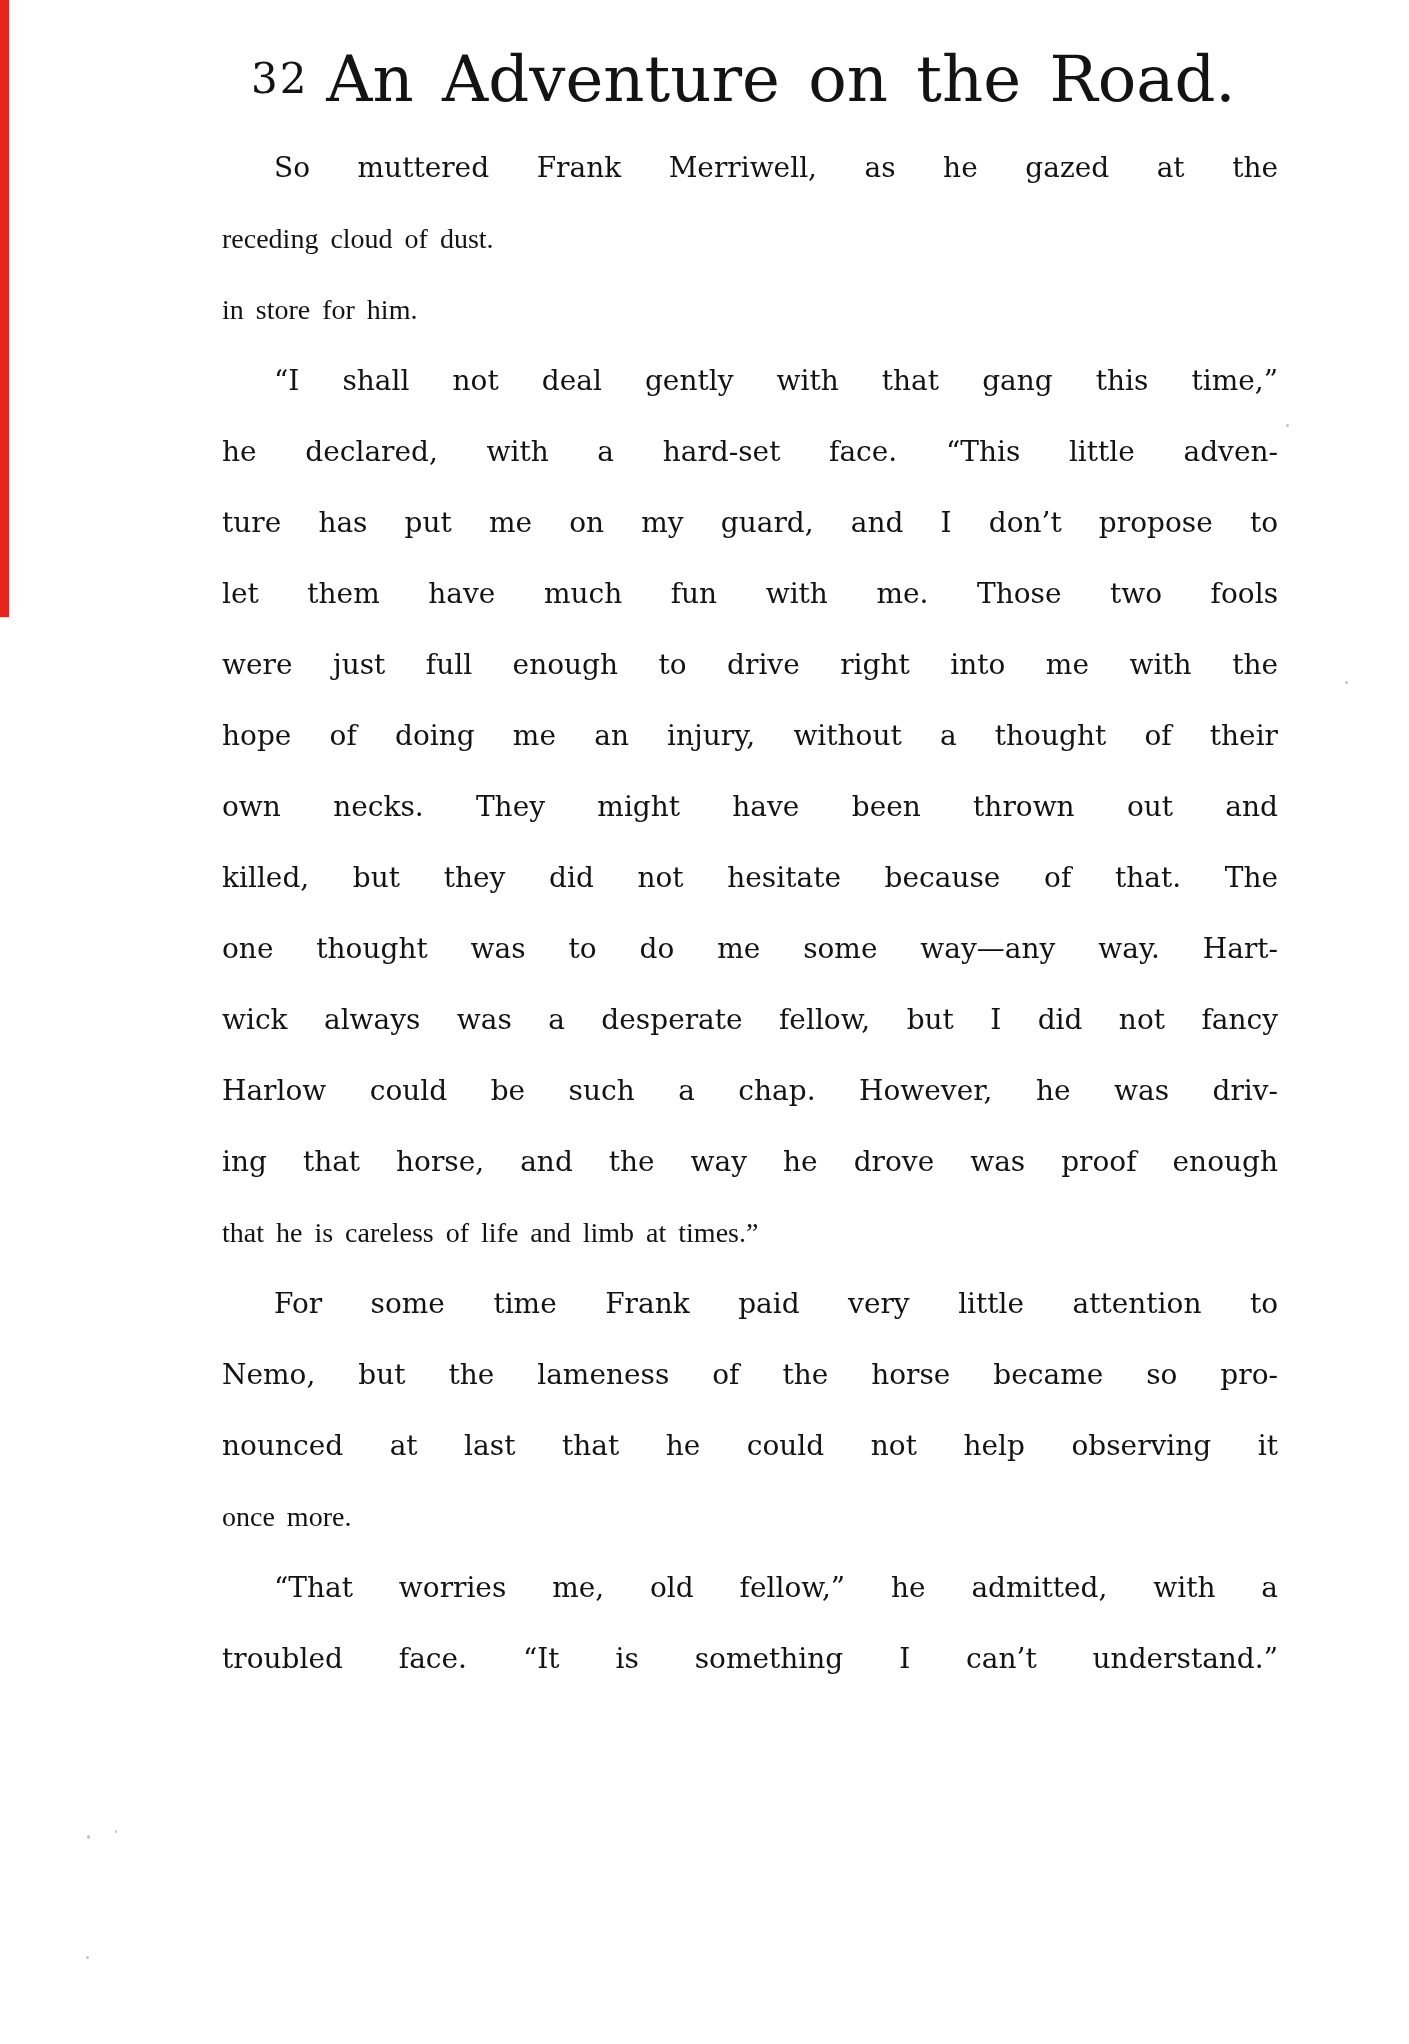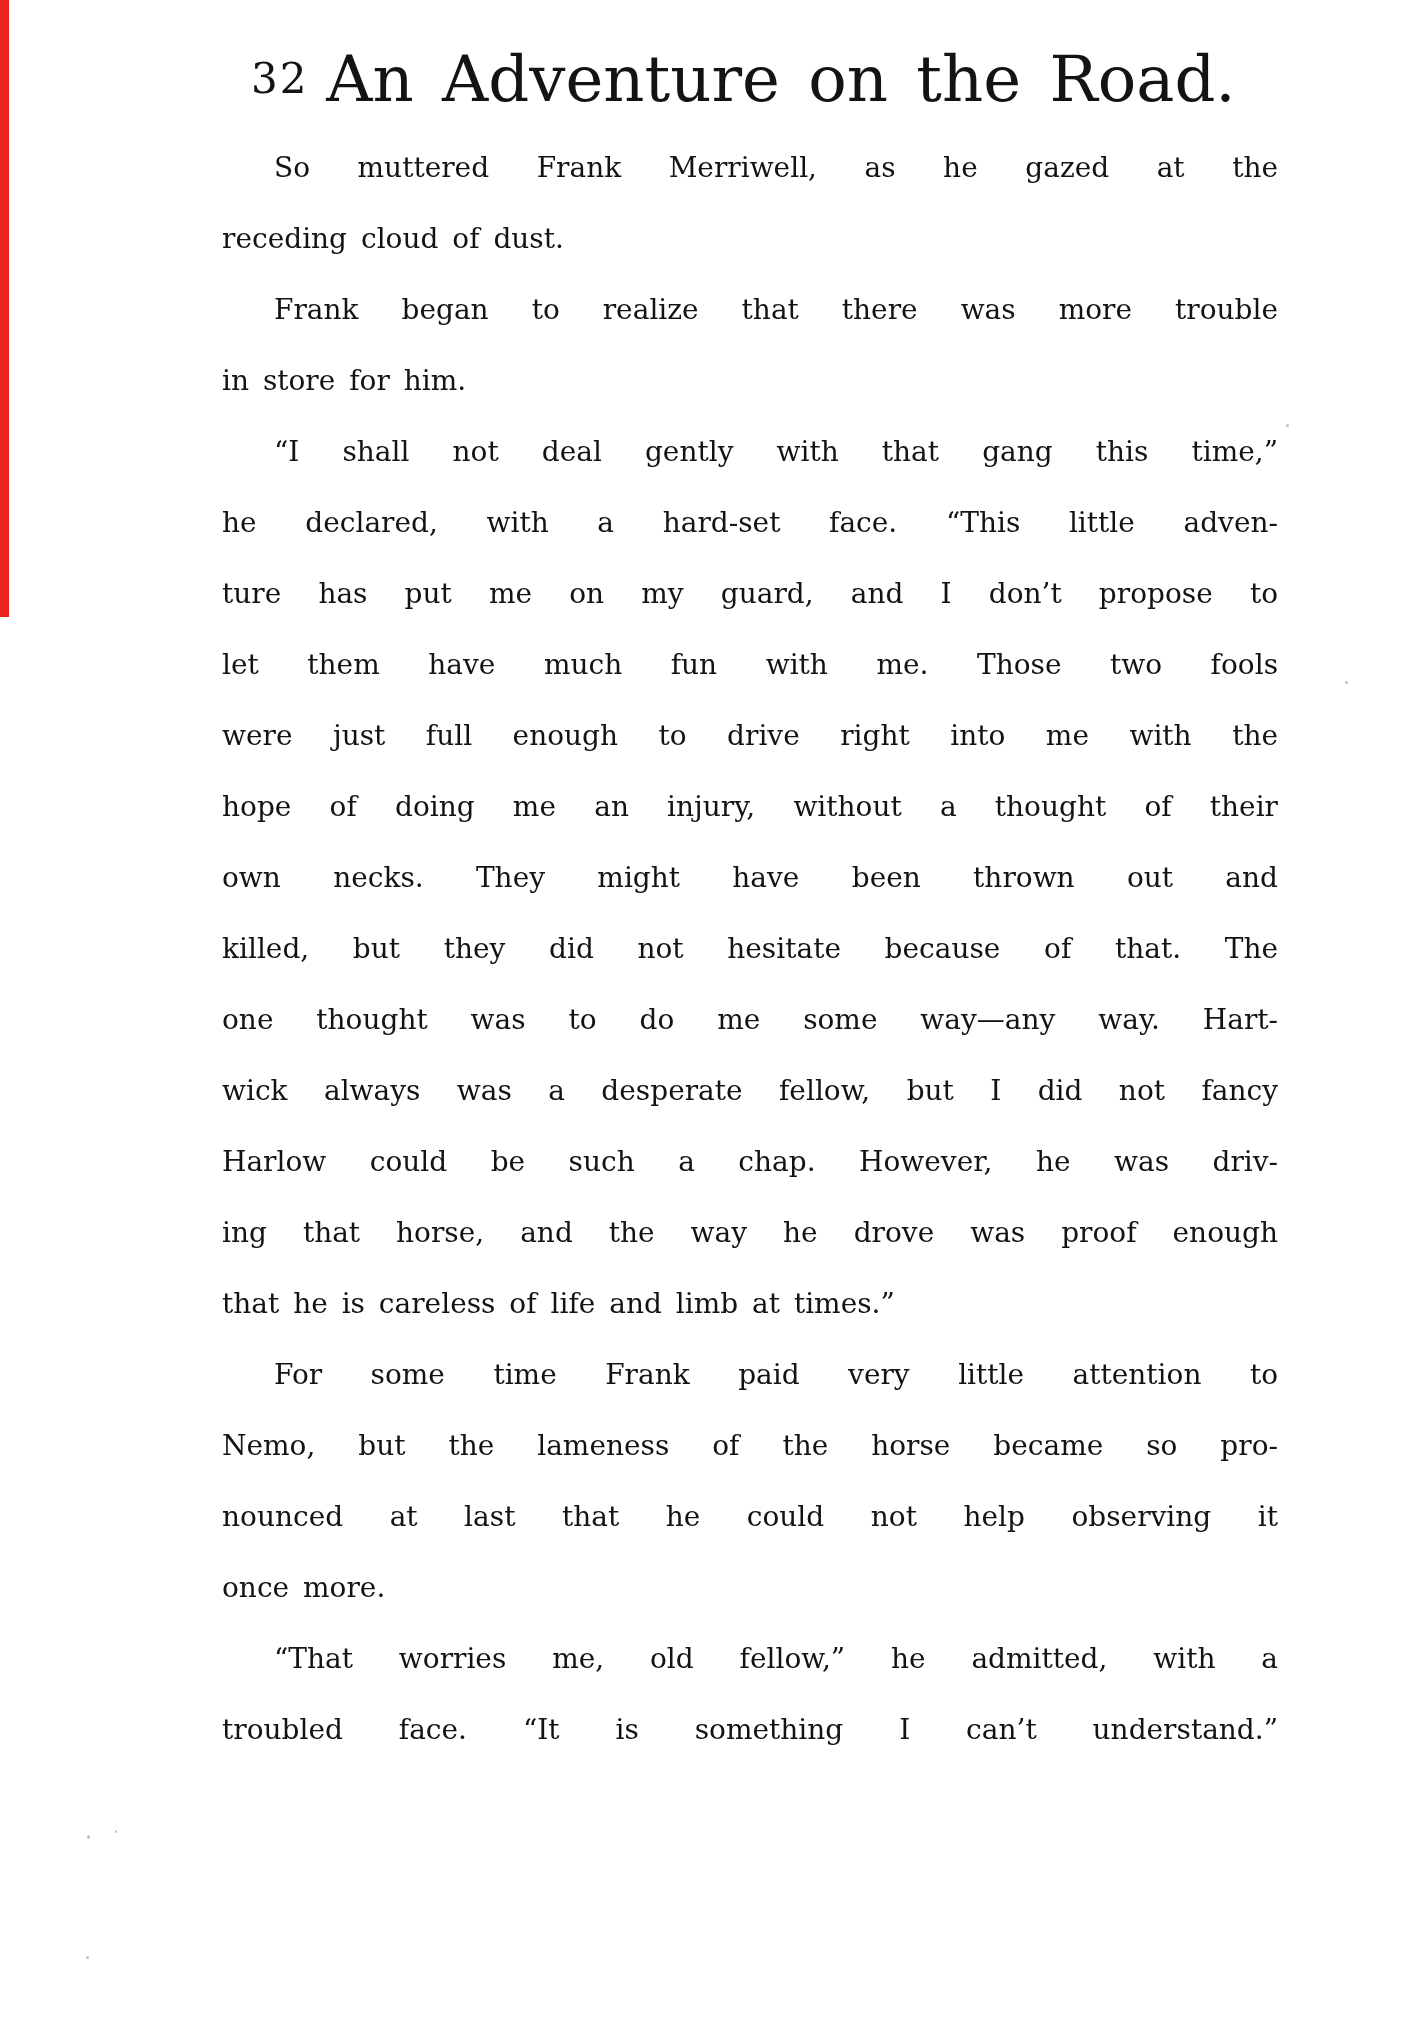--- a/index.html
+++ b/index.html
@@ -62,20 +62,21 @@
     height: 71px;
     text-align: justify;
     text-align-last: justify;
     text-justify: inter-word;
     white-space: nowrap;
   }
   .line.justified { white-space: normal; }
   .line.short {
     text-align: left;
     text-align-last: left;
+    font-family: Liberation Serif, serif;
   }
   .line.indent { text-indent: 52px; }
   
   .speck {
     position: absolute;
     background: #8f8f8f;
     border-radius: 50%;
     opacity: 0.55;
   }
   .speck.s1 { left: 87px;  top: 1835px; width: 3px; height: 4px; }
@@ -92,21 +93,20 @@
   <div class="spine-mark" style="background: rgb(232, 37, 29);"></div>
 
   <div class="header">
     <span class="pagenum">32</span>
     <h1 class="running-title">An Adventure on the Road.</h1>
   </div>
 
   <div class="body-text" id="body-lines">
       <div class="line justified indent">So muttered Frank Merriwell, as he gazed at the</div>
       <div class="line short">receding cloud of dust.</div>
-      <div class="line justified indent">Frank began to realize that there was more trouble</div>
       <div class="line short">in store for him.</div>
       <div class="line justified indent">“I shall not deal gently with that gang this time,”</div>
       <div class="line justified">he declared, with a hard-set face. “This little adven-</div>
       <div class="line justified">ture has put me on my guard, and I don’t propose to</div>
       <div class="line justified">let them have much fun with me. Those two fools</div>
       <div class="line justified">were just full enough to drive right into me with the</div>
       <div class="line justified">hope of doing me an injury, without a thought of their</div>
       <div class="line justified">own necks. They might have been thrown out and</div>
       <div class="line justified">killed, but they did not hesitate because of that. The</div>
       <div class="line justified">one thought was to do me some way—any way. Hart-</div>

